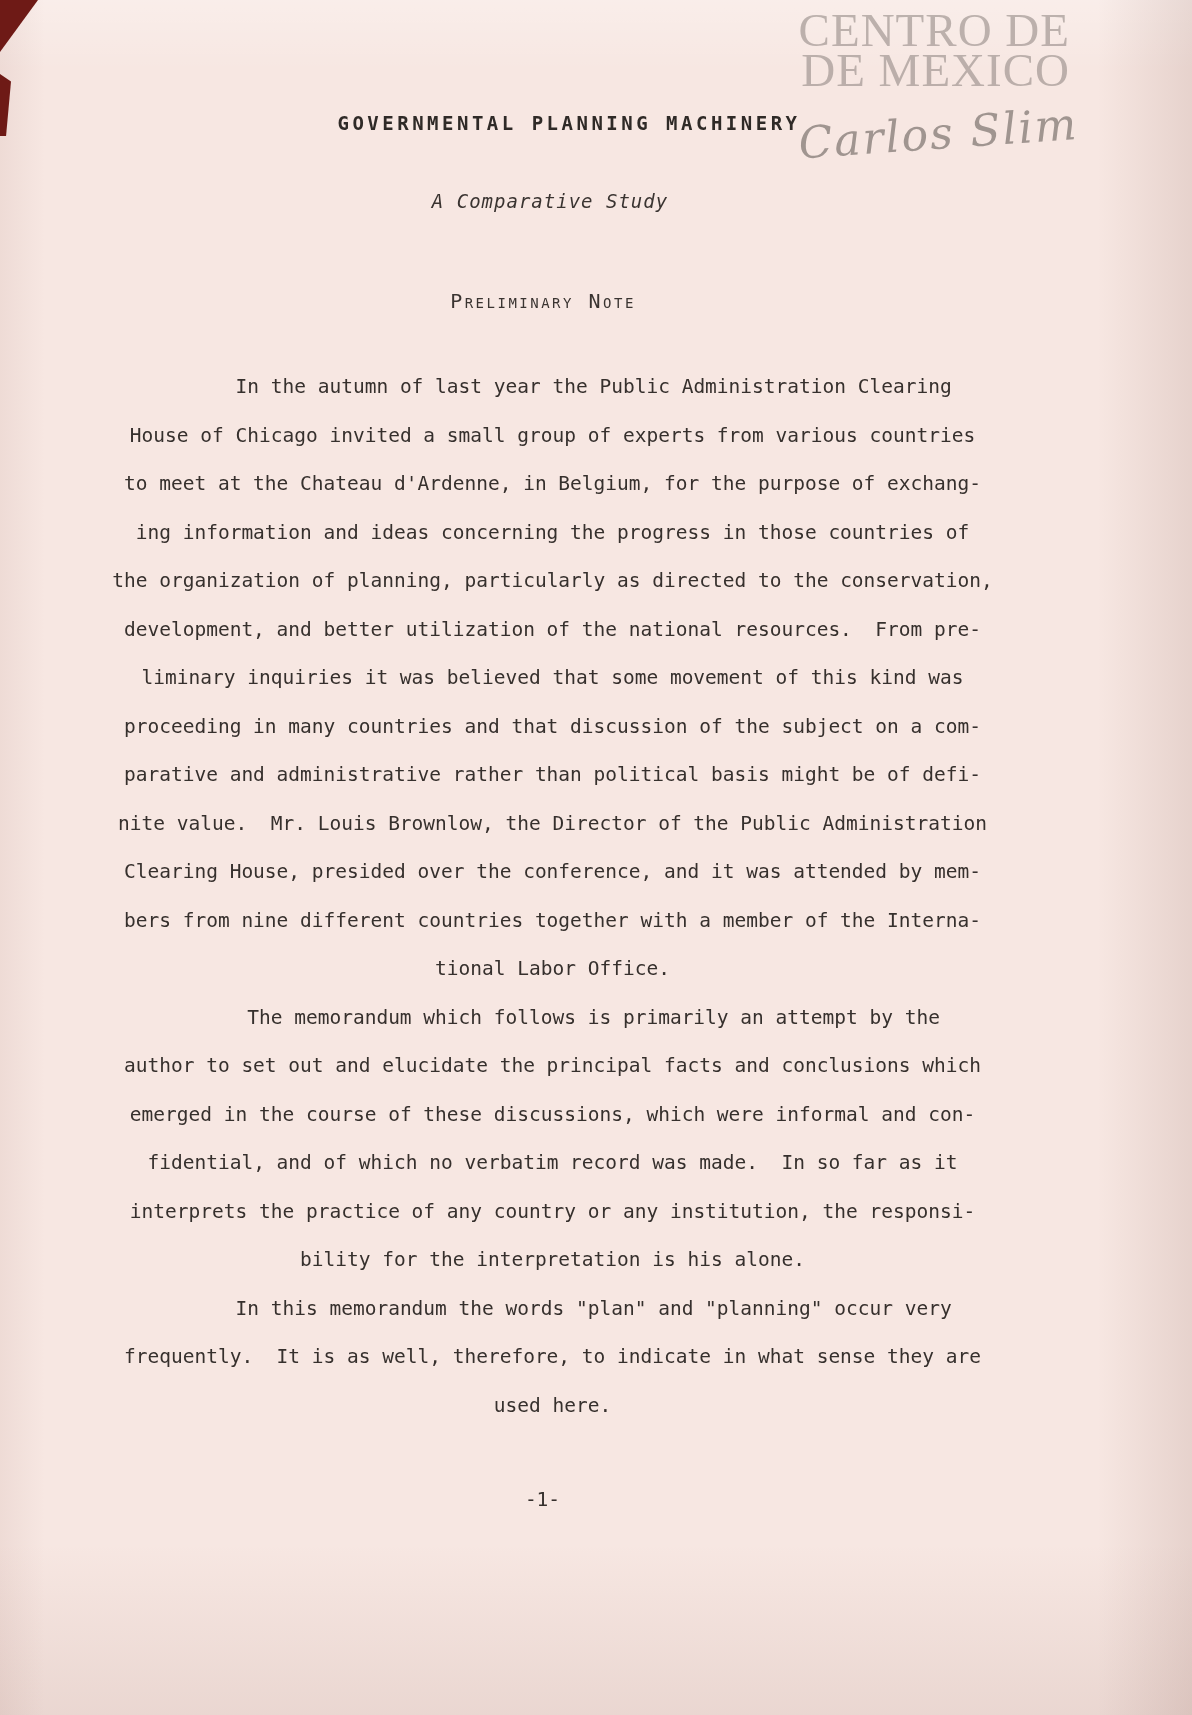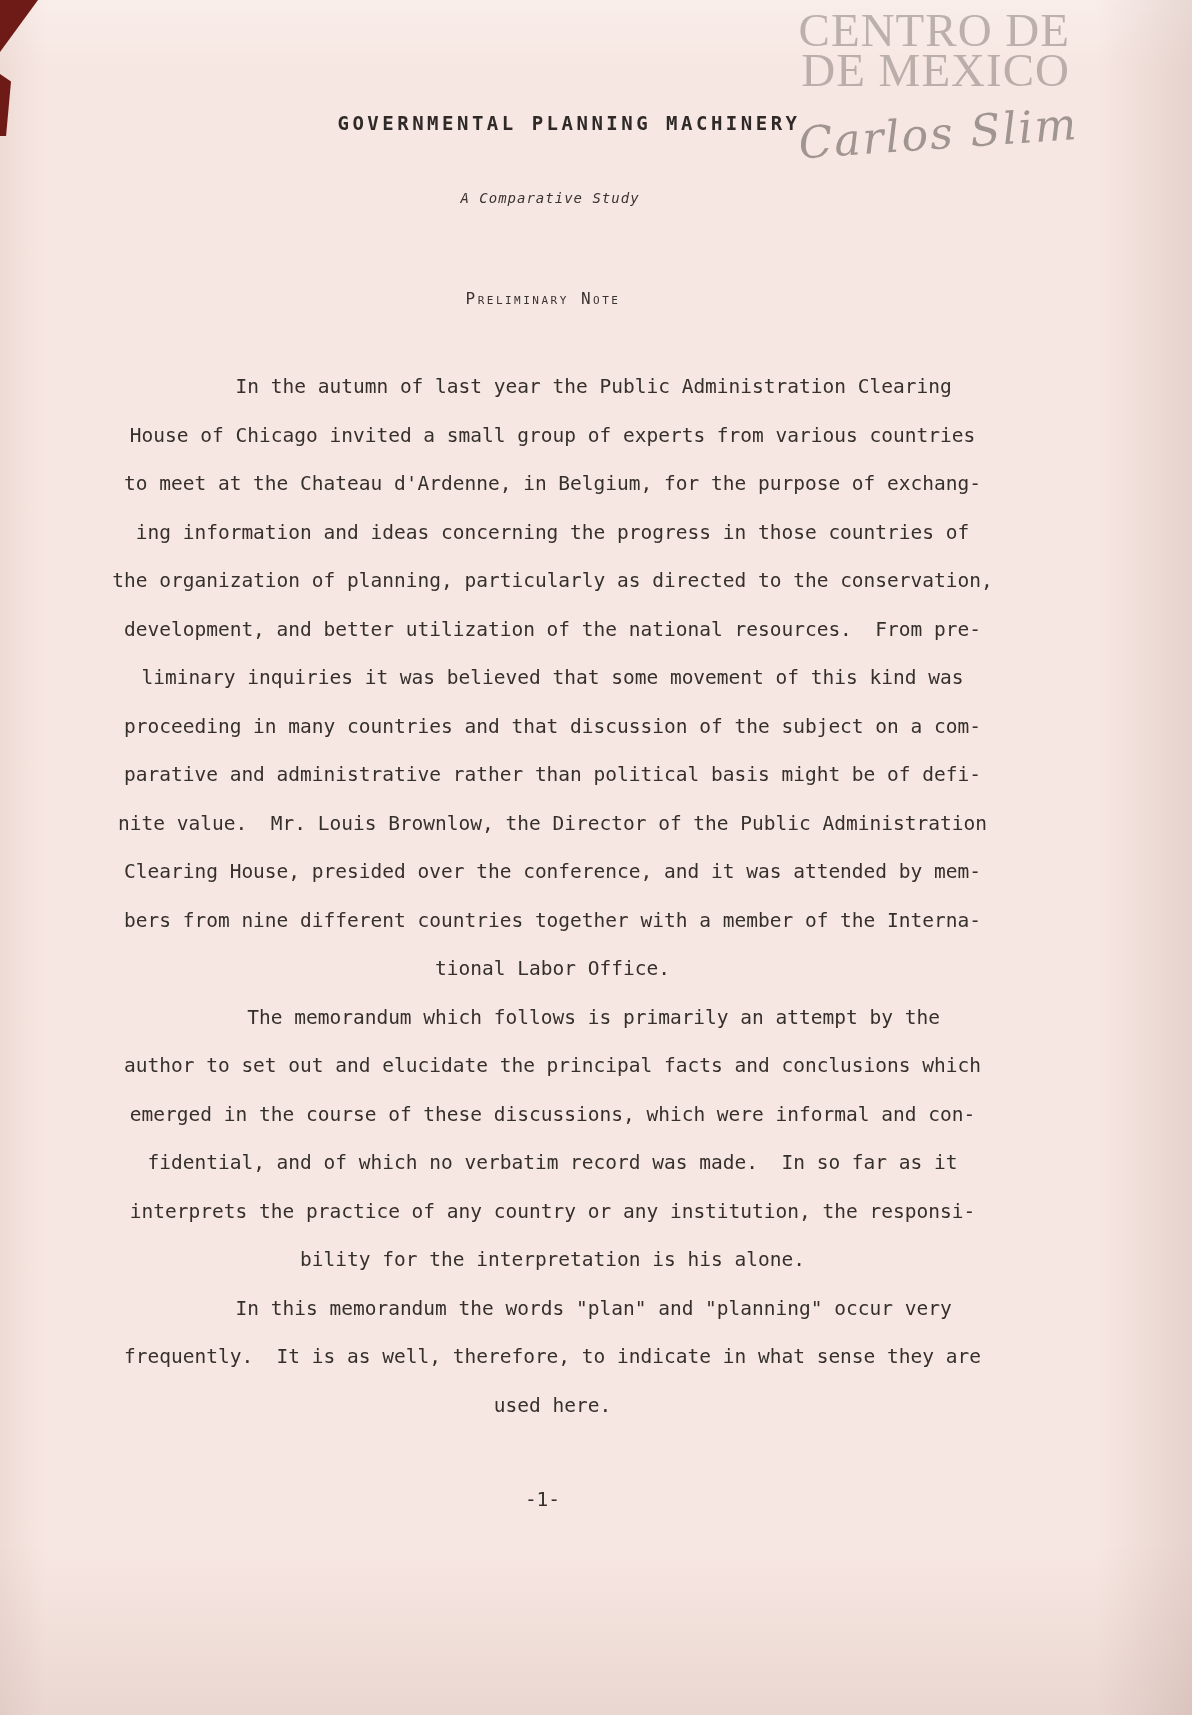--- a/index.html
+++ b/index.html
@@ -68,29 +68,29 @@
     text-align:center;
     font-size:19px; font-weight:bold;
     letter-spacing:3.5px;
     color:#2f2a27;
     padding-left:48px;
   }
   .doc-subtitle {
     position:absolute; left:0; top:190px; width:1100px;
     text-align:center;
     font-style:italic;
-    font-size:14px;
+    font-size:19px;
     letter-spacing:1px;
     color:#3a3431;
   }
   .section-heading {
     position:absolute; left:0; top:289px; width:1086px;
     text-align:center;
     font-variant:small-caps;
-    font-size:16px;
+    font-size:20px;
     letter-spacing:2.5px;
     color:#3a3431;
   }
 
   
   .body-text {
     position:absolute; left:95px; top:363px; width:915px;
     font-size:19.5px;
     line-height:48.5px;
     color:#36302d;

